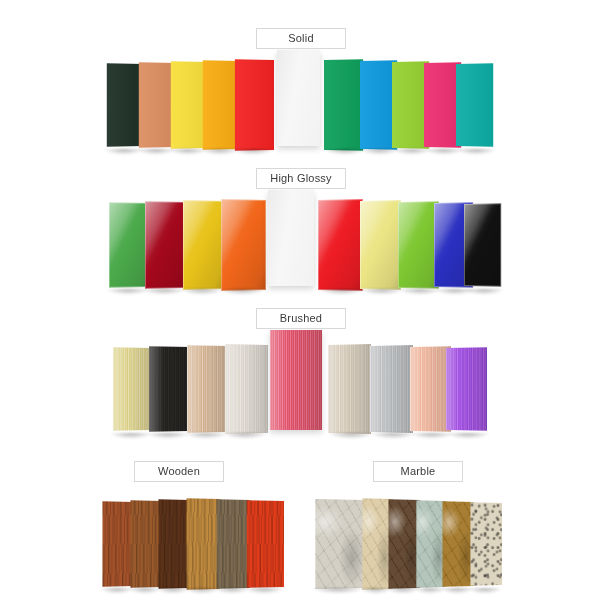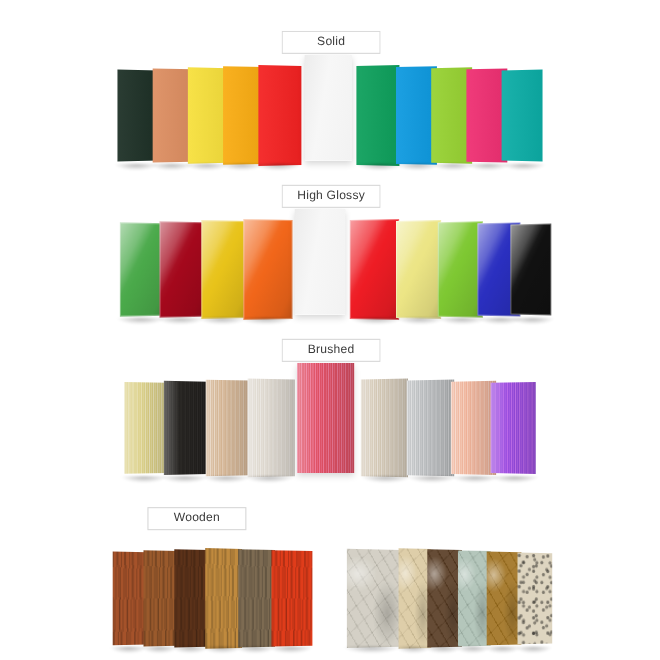--- a/index.html
+++ b/index.html
@@ -356,20 +356,21 @@
       <div class="shadow" style="left:446px;width:44px;"></div>
       <div class="panel tilt-r" style="left:446px;width:44px;height:82px;bottom:4px;background:#9b4fe0;">
         <div class="brushed-tex"></div>
         <div class="brushed-sheen"></div>
       </div>
 
     </div>
   </div>
 
   <div class="row" style="top:461px;height:130px;">
+    <div class="label-box" style="left:373px;top:0;width:88px;">Marble</div>
 
     <div style="position:absolute;top:24px;left:0;width:600px;height:104px;">
 
       <div class="shadow" style="left:312px;width:52px;"></div>
       <div class="panel tilt-l" style="left:312px;width:52px;height:88px;bottom:1px;background:#cdc9bd;">
         <div class="marble-tex"></div>
       </div>
 
       <div class="shadow" style="left:360px;width:32px;"></div>
       <div class="panel tilt-l" style="left:360px;width:32px;height:90px;bottom:0;background:#d9c79c;">

